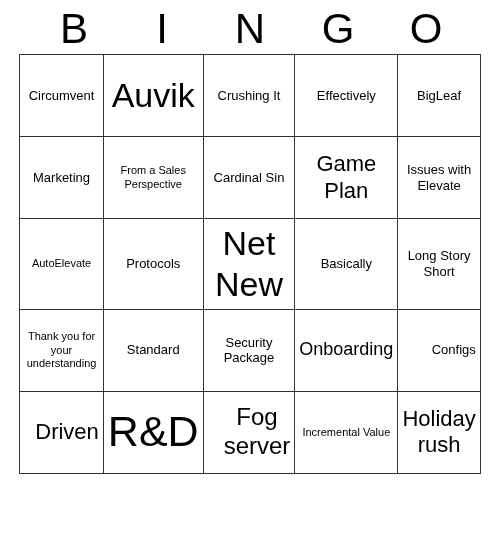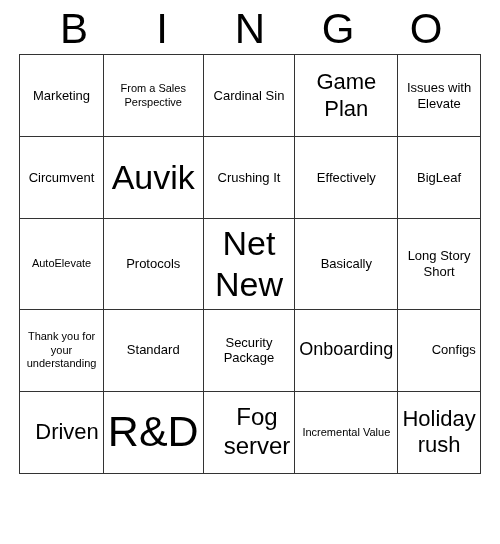--- a/index.html
+++ b/index.html
@@ -50,32 +50,32 @@
   <span class="bingo-letter">B</span>
   <span class="bingo-letter">I</span>
   <span class="bingo-letter">N</span>
   <span class="bingo-letter">G</span>
   <span class="bingo-letter">O</span>
 </div>
 
 <table class="bingo-grid">
   <tbody id="grid-body">
       <tr>
+        <td style="font-size: 13px;">Circumvent</td>
+        <td style="font-size: 34px; font-weight: normal;">Auvik</td>
+        <td style="font-size: 13px;">Crushing It</td>
+        <td style="font-size: 13px;">Effectively</td>
+        <td style="font-size: 13px;">BigLeaf</td>
+      </tr>
+      <tr>
         <td style="font-size: 13px;">Marketing</td>
         <td style="font-size: 11px;">From a Sales Perspective</td>
         <td style="font-size: 13px;">Cardinal Sin</td>
         <td style="font-size: 22px;">Game Plan</td>
         <td style="font-size: 13px;">Issues with Elevate</td>
-      </tr>
-      <tr>
-        <td style="font-size: 13px;">Circumvent</td>
-        <td style="font-size: 34px; font-weight: normal;">Auvik</td>
-        <td style="font-size: 13px;">Crushing It</td>
-        <td style="font-size: 13px;">Effectively</td>
-        <td style="font-size: 13px;">BigLeaf</td>
       </tr>
       <tr>
         <td style="font-size: 11px;">AutoElevate</td>
         <td style="font-size: 13px;">Protocols</td>
         <td style="font-size: 34px; font-weight: normal;">Net New</td>
         <td style="font-size: 13px;">Basically</td>
         <td style="font-size: 13px;">Long Story Short</td>
       </tr>
       <tr>
         <td style="font-size: 11px;">Thank you for your understanding</td>

